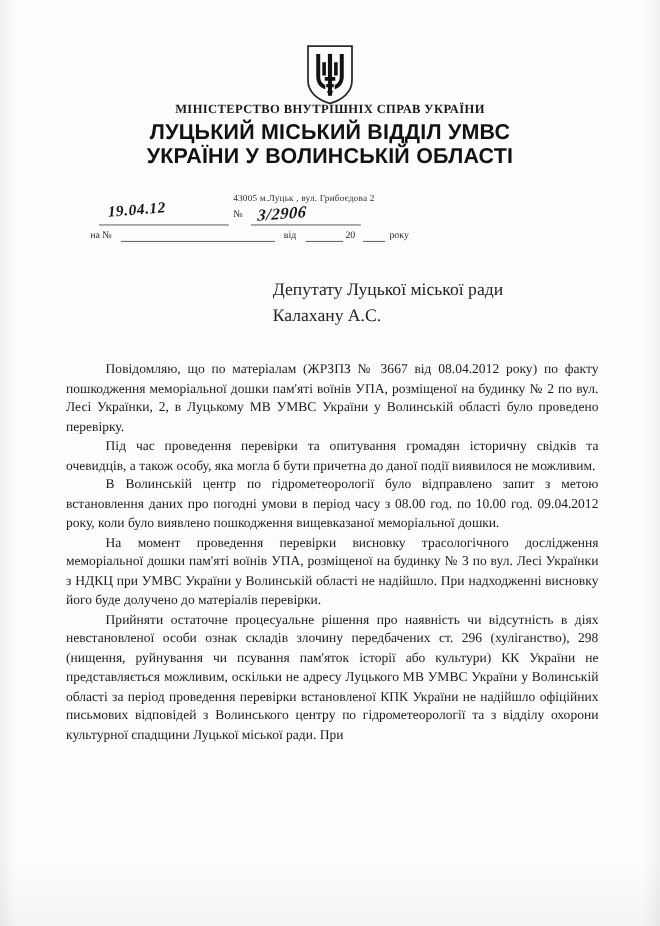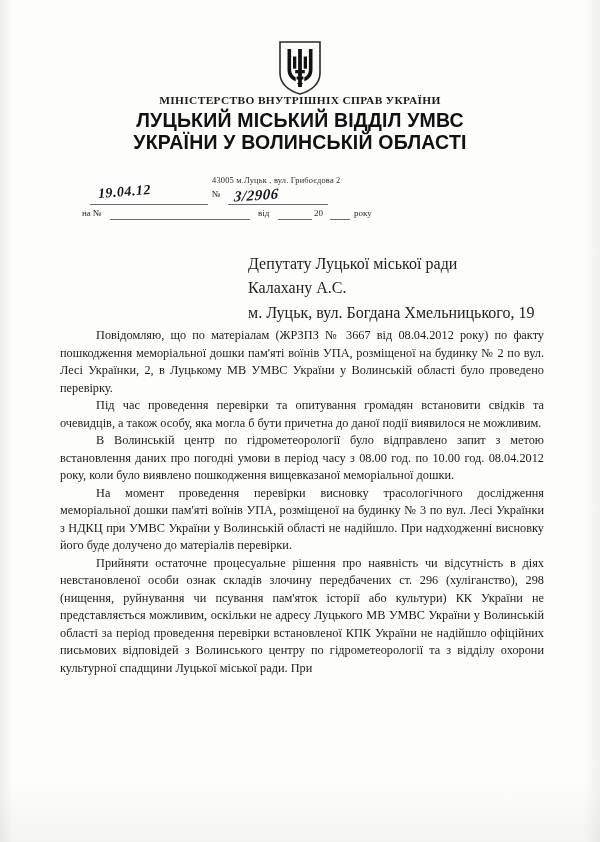--- a/index.html
+++ b/index.html
@@ -273,24 +273,23 @@
       <span class="sl-rule2"></span>
       <span class="sl-20">20</span>
       <span class="sl-rule3"></span>
       <span class="sl-roku">року</span>
     </div>
   </div>
 
   <div class="addressee">
     <div>Депутату Луцької міської ради</div>
     <div>Калахану А.С.</div>
-    <div>м. Луцьк, вул. Богдана Хмельницького, 19</div>
   </div>
 
   <div class="body-text">
     <p>Повідомляю, що по матеріалам (ЖРЗПЗ № 3667 від 08.04.2012 року) по факту пошкодження меморіальної дошки пам'яті воїнів УПА, розміщеної на будинку № 2 по вул. Лесі Українки, 2, в Луцькому МВ УМВС України у  Волинській області було проведено перевірку.</p>
-    <p>Під час проведення перевірки та опитування громадян встановити свідків та очевидців, а також особу, яка могла б бути причетна до даної події виявилося не можливим.</p>
-    <p>В Волинській центр по гідрометеорології було відправлено запит з метою встановлення даних про погодні умови в період часу з 08.00 год. по 10.00 год. 08.04.2012 року, коли було виявлено пошкодження вищевказаної меморіальної дошки.</p>
+    <p>Під час проведення перевірки та опитування громадян історичну свідків та очевидців, а також особу, яка могла б бути причетна до даної події виявилося не можливим.</p>
+    <p>В Волинській центр по гідрометеорології було відправлено запит з метою встановлення даних про погодні умови в період часу з 08.00 год. по 10.00 год. 09.04.2012 року, коли було виявлено пошкодження вищевказаної меморіальної дошки.</p>
     <p>На момент проведення перевірки висновку трасологічного дослідження меморіальної дошки пам'яті воїнів УПА, розміщеної на будинку № 3 по вул. Лесі Українки з НДКЦ при УМВС України у Волинській області не надійшло. При надходженні висновку його буде долучено до матеріалів перевірки.</p>
     <p>Прийняти остаточне процесуальне рішення про наявність чи відсутність в діях невстановленої особи ознак складів злочину передбачених ст. 296 (хуліганство), 298 (нищення, руйнування чи псування пам'яток історії або культури) КК України не представляється можливим, оскільки не адресу Луцького МВ УМВС України у Волинській області за період проведення перевірки встановленої КПК України не надійшло офіційних письмових відповідей з Волинського центру по гідрометеорології та з відділу охорони культурної спадщини Луцької міської ради. При</p>
   </div>
 
 </div>
 
 </body></html>

